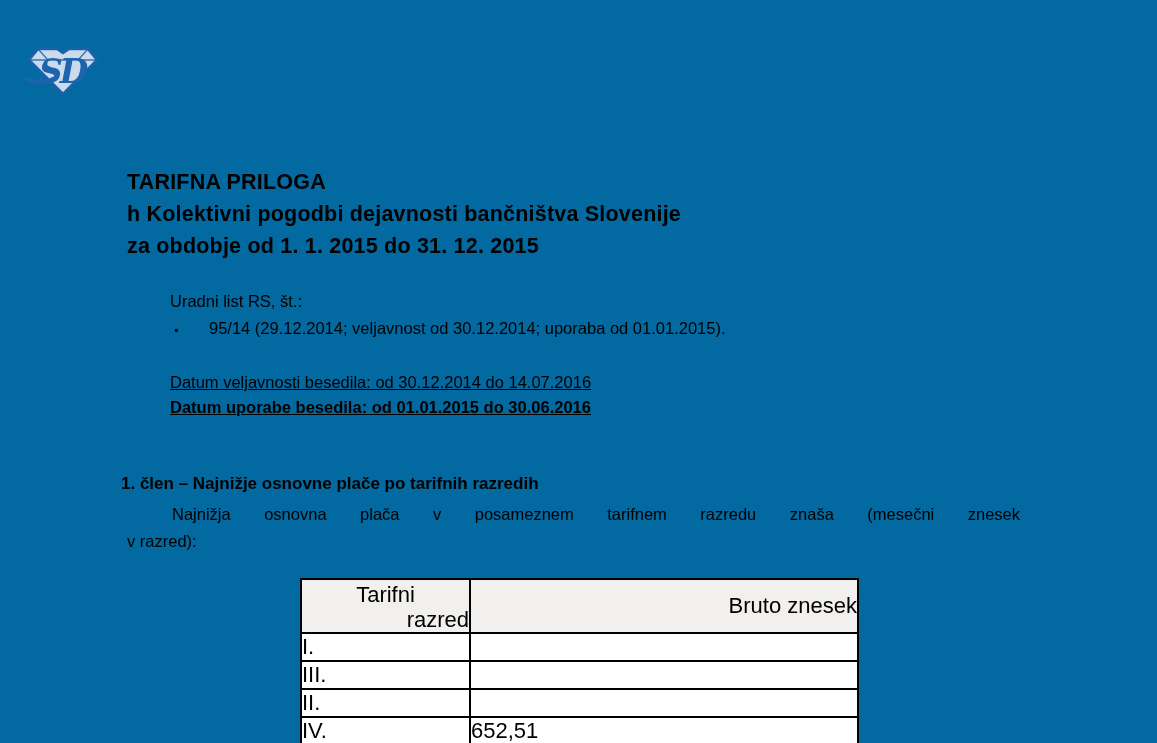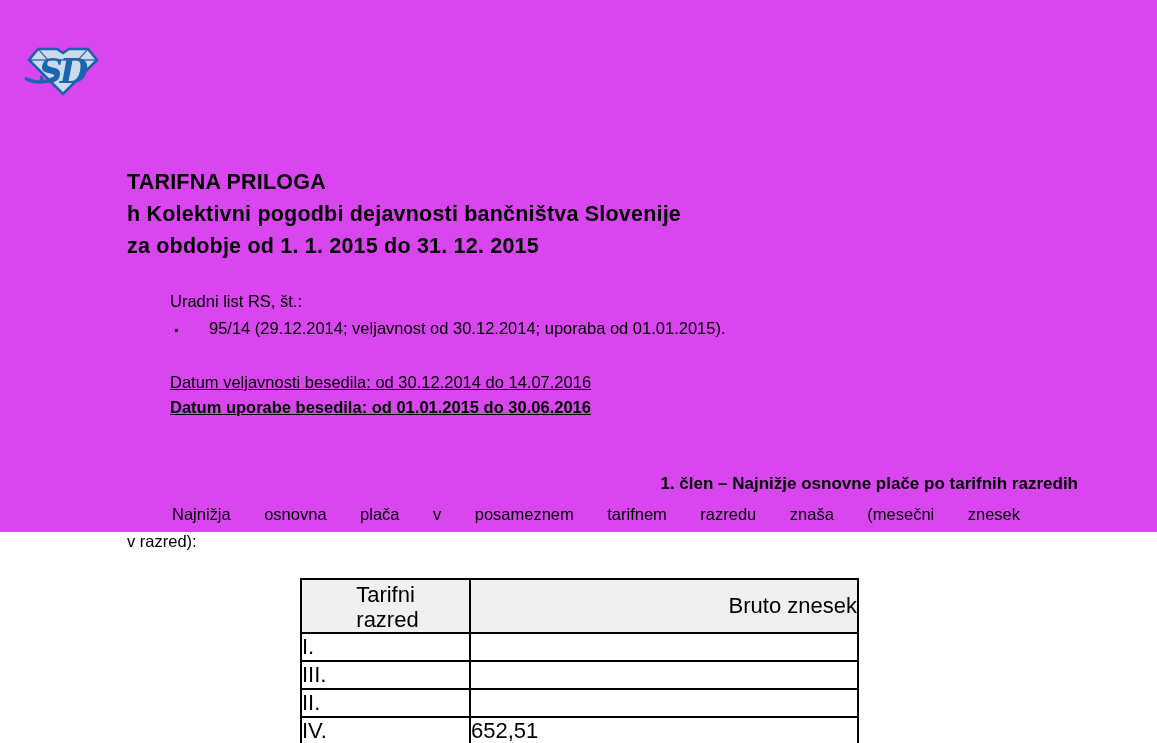--- a/index.html
+++ b/index.html
@@ -5,43 +5,43 @@
   html, body {
     margin: 0;
     padding: 0;
     background: #ffffff;
     width: 1157px;
     height: 743px;
     overflow: hidden;
     font-family: "Liberation Sans", sans-serif;
     color: #000000;
   }
-  .page { position: relative; width: 1157px; height: 532px; background: #d946ef; }
+  .page { position: relative; width: 1157px; height: 743px; background: #0369a1; }
 
   .logo { position: absolute; left: 24px; top: 46px; width: 76px; height: 52px; }
 
   .title-block {
     position: absolute; left: 127px; top: 166px; width: 940px;
     text-align: left; font-weight: bold; font-size: 21.5px; line-height: 32px;
     letter-spacing: 0.2px;
   }
 
   .body-text { font-size: 16.5px; line-height: 25px; }
 
   .uradni-line { position: absolute; left: 170px; top: 289px; }
 
   .bullet-line { position: absolute; left: 174px; top: 316px; display: flex; align-items: baseline; }
   .bullet-glyph { font-size: 12px; width: 35px; flex: 0 0 35px; }
 
   .datum-1 { position: absolute; left: 170px; top: 370px; text-decoration: underline; }
   .datum-2 { position: absolute; left: 170px; top: 395px; text-decoration: underline; font-weight: bold; }
 
   .clen-heading {
-    position: absolute; left: 138px; top: 474px; width: 940px;
-    text-align: right; font-weight: bold; font-size: 17px;
+    position: absolute; left: 121px; top: 474px; width: 940px;
+    text-align: left; font-weight: bold; font-size: 17px;
   }
 
   .para-line-1 {
     position: absolute; left: 127px; top: 502px; width: 893px;
     text-align: justify; text-align-last: justify; text-indent: 45px;
     white-space: normal;
   }
   .para-line-2 { position: absolute; left: 127px; top: 529px; }
 
   table.tarifa {
@@ -53,21 +53,21 @@
     border: 2px solid #000000;
     padding: 0;
     font-weight: normal;
     vertical-align: middle;
     background: #ffffff;
   }
   table.tarifa th { background: #f1f0ee; height: 51px; }
   col.c1 { width: 169px; }
   col.c2 { width: 388px; }
   .hdr-col1-line1 { display: block; text-align: center; line-height: 25px; padding-top: 2px; }
-  .hdr-col1-line2 { display: block; text-align: center; padding-left: 4px; line-height: 25px; }
+  .hdr-col1-line2 { display: block; text-align: right; padding-left: 4px; line-height: 25px; }
   .cell-col2-head { text-align: right; padding-left: 46px; }
   td.razred-cell { height: 23px; text-align: left; padding-left: 43px; }
   td.znesek-cell { height: 23px; text-align: left; padding-left: 46px; }
 </style>
 </head>
 <body>
 
 <div class="page">
 
   <div class="logo">

